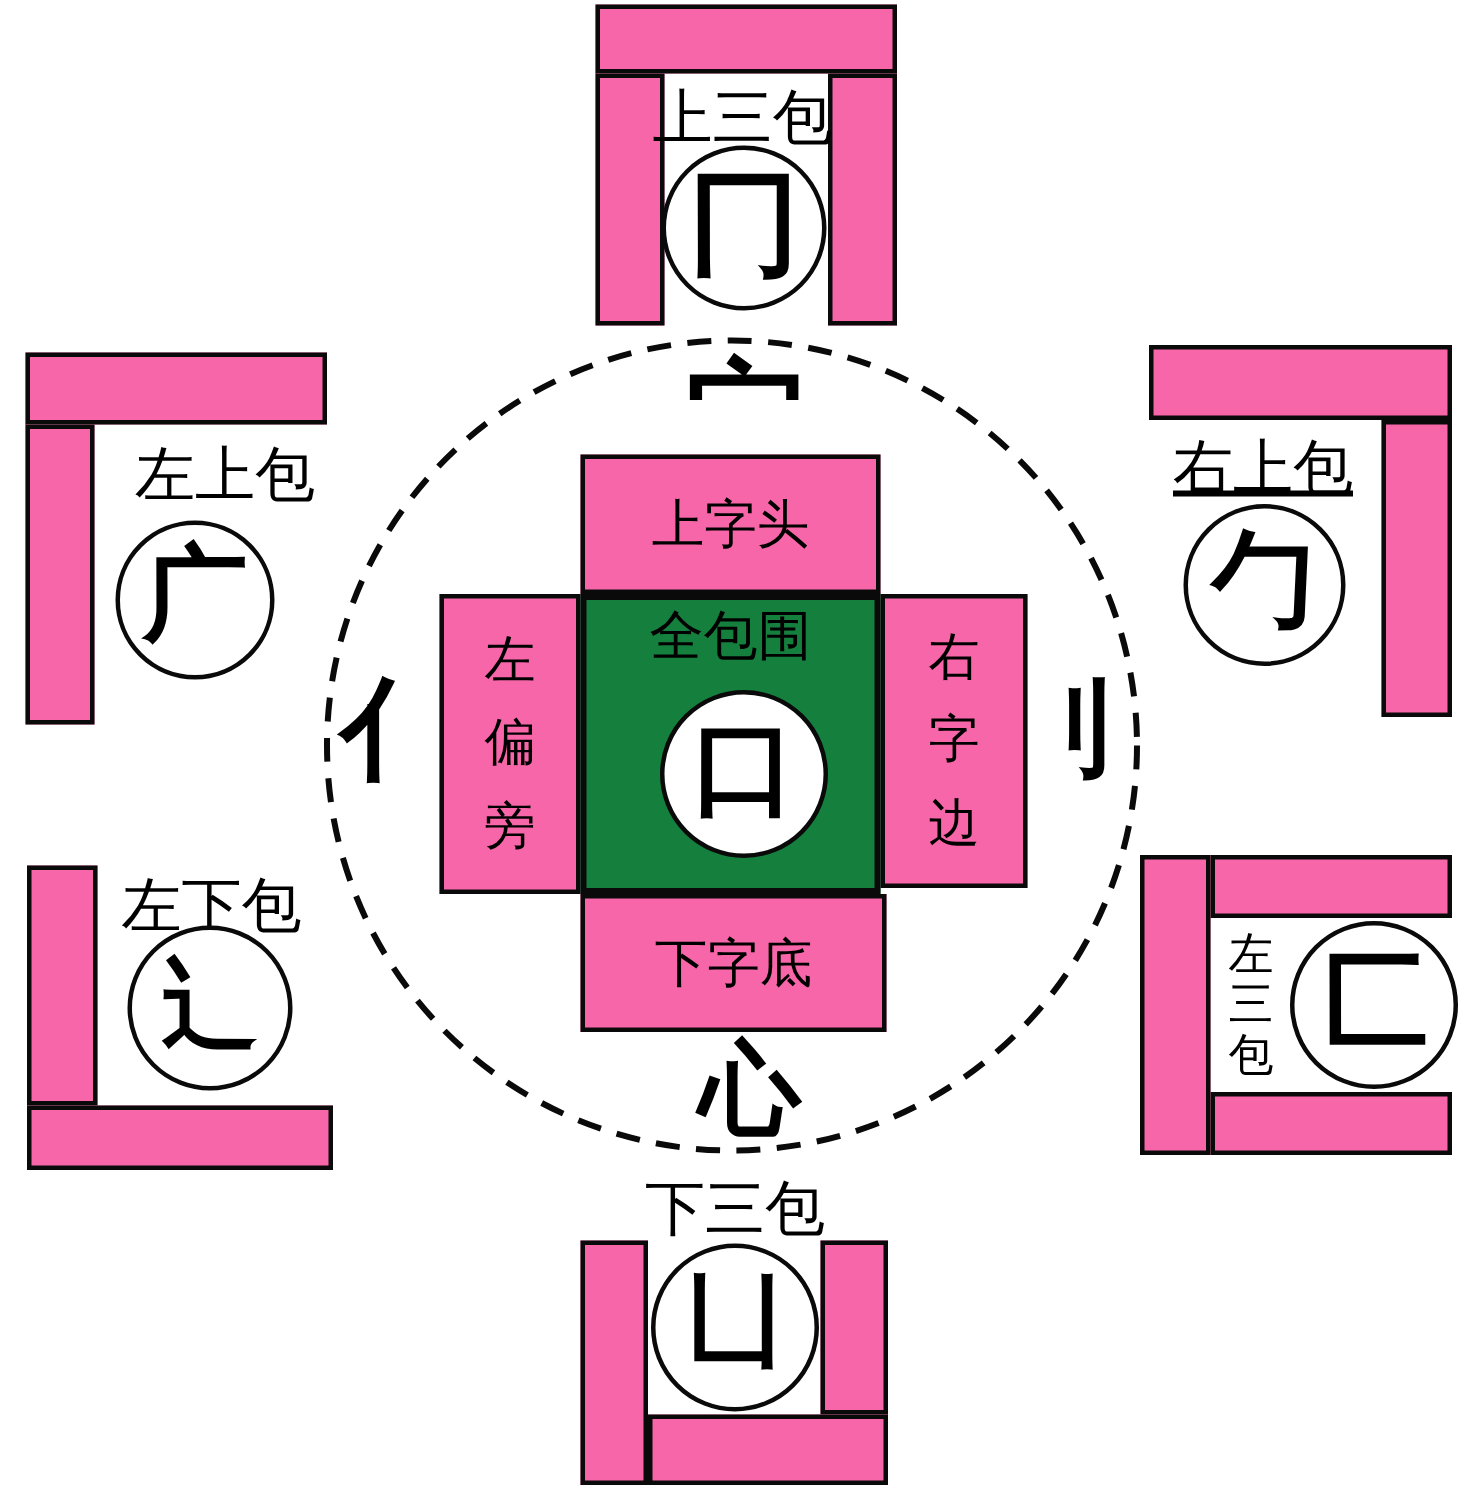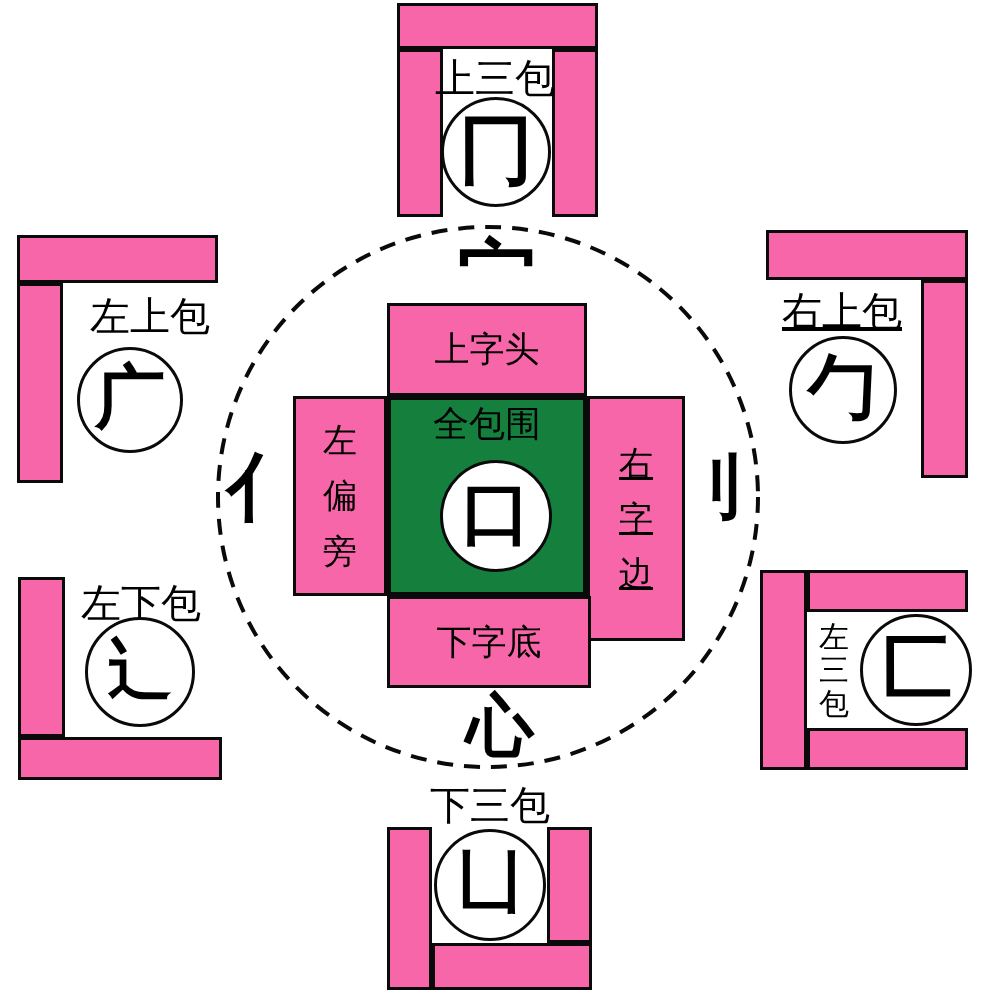--- a/index.html
+++ b/index.html
@@ -15,21 +15,21 @@
   .glyph{font-weight:bold;line-height:1;transform:translateY(-2px);}
   .enc-label{position:absolute;font-size:40px;line-height:1;white-space:nowrap;transform:translate(-50%,-50%);}
   .radical{position:absolute;transform:translate(-50%,-50%);font-weight:bold;line-height:1;}
   
   .c-rect{position:absolute;background:#F766A8;border:3px solid #0a0a0a;box-sizing:border-box;
           display:flex;align-items:center;justify-content:center;}
   .c-rect .hlabel{font-size:35px;line-height:1;}
   .vwrap{width:38px;text-align:center;font-size:34px;line-height:1.62;word-break:break-all;}
   .c-top{left:387px;top:303px;width:200px;height:93px;}
   .c-left{left:293px;top:396px;width:94px;height:200px;}
-  .c-right{left:587px;top:396px;width:98px;height:245px;text-decoration:underline;}
+  .c-right{left:587px;top:396px;width:98px;height:196px;}
   .c-bottom{left:387px;top:596px;width:204px;height:92px;}
   .c-mid{position:absolute;left:387px;top:396px;width:200px;height:200px;background:#15803d;
          border:4px solid #0a0a0a;box-sizing:border-box;}
   .c-mid .full-label{position:absolute;top:6px;left:0;width:100%;text-align:center;font-size:36px;line-height:1;}
   .c-mid .char-circle{left:49px;top:60px;width:112px;height:112px;}
   .v-small{width:34px;text-align:center;font-size:30px;line-height:1.12;word-break:break-all;margin-left:12px;}
   svg{position:absolute;left:0;top:0;}
 </style>
 </head>
 <body>

